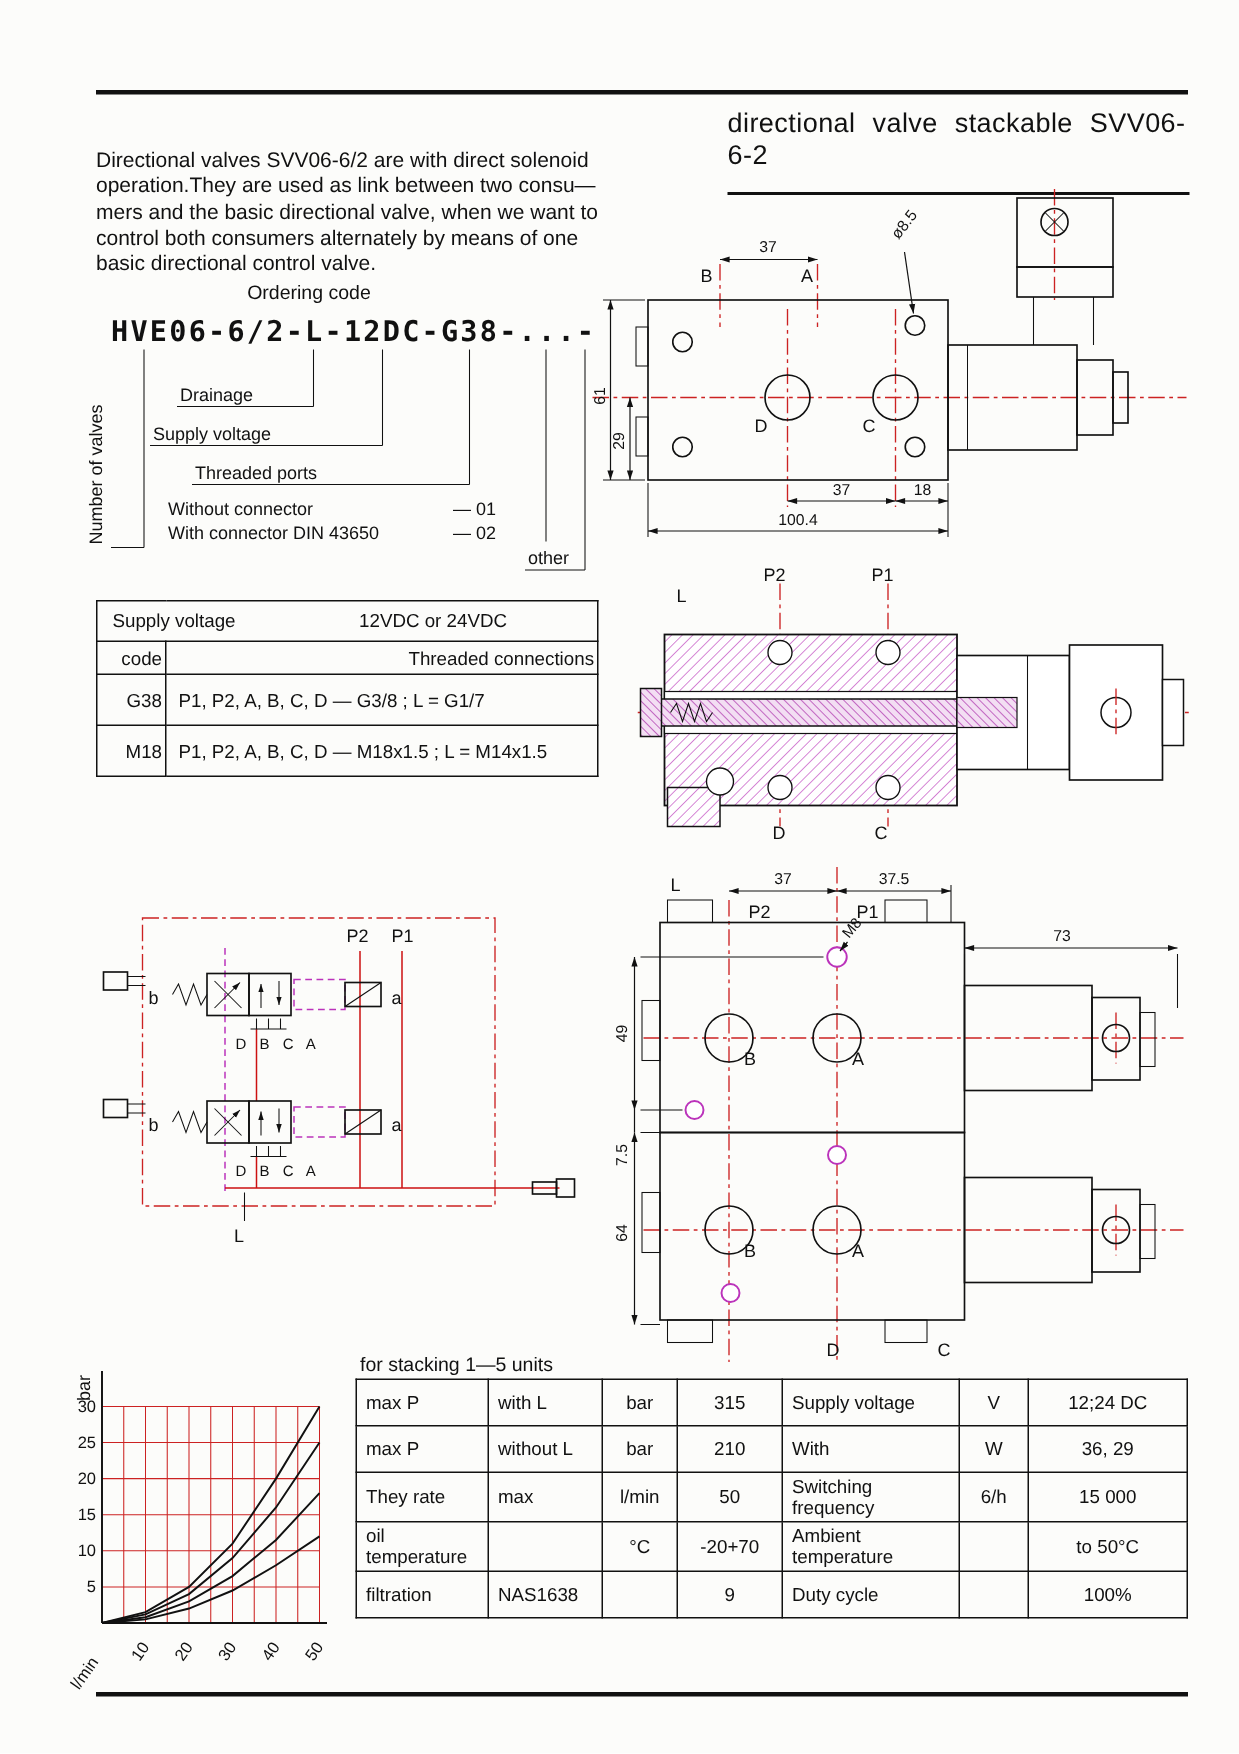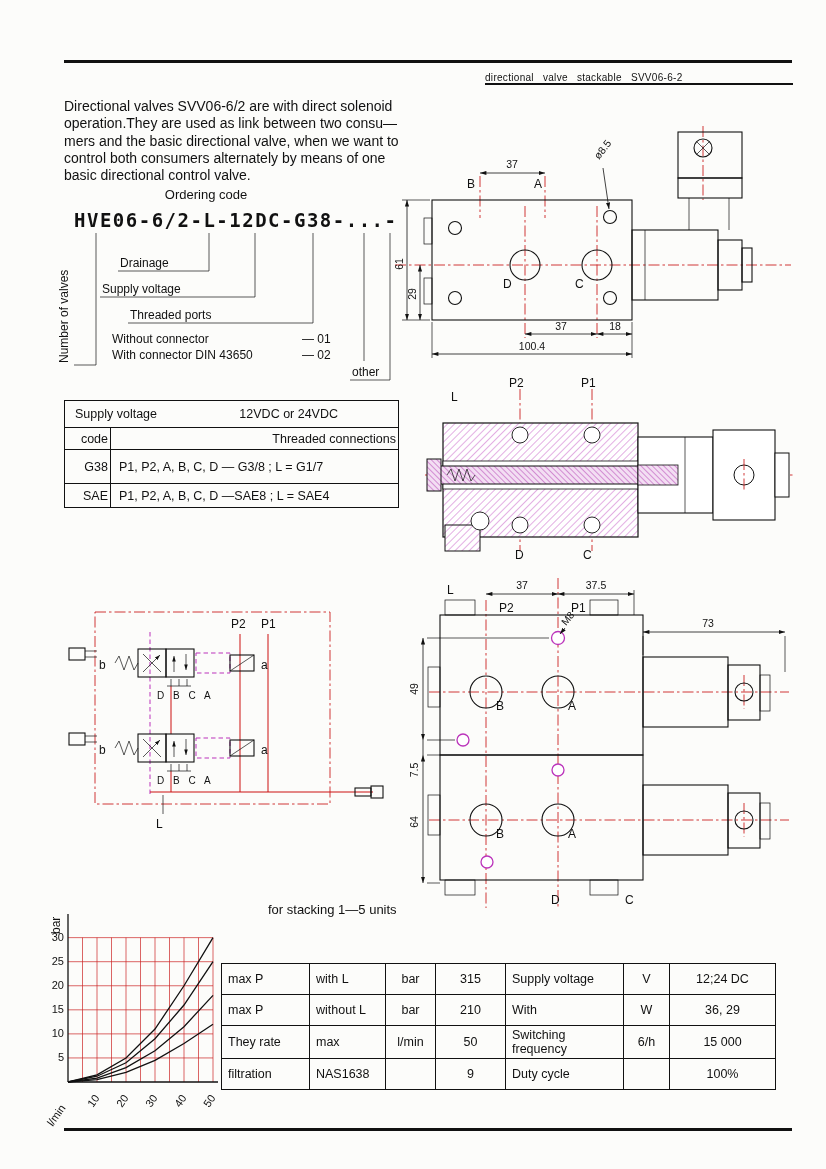--- a/index.html
+++ b/index.html
@@ -1,22 +1,22 @@
 <!DOCTYPE html>
 <html><head>
 <meta charset="utf-8">
 <style>
   * { margin:0; padding:0; box-sizing:border-box; }
   html,body { background:#ffffff; }
   .page { position:relative; width:826px; height:1169px; background:#fcfcfa;
           font-family:"Liberation Sans", sans-serif; color:#111; overflow:hidden; }
   .abs { position:absolute; }
   .rule { background:#111; }
-  .title { font-size:10px; letter-spacing:.3px; word-spacing:6px;
-           border-bottom:2px solid #111; padding-bottom:0; width:308px; }
+  .title { font-size:18px; letter-spacing:.3px; word-spacing:6px;
+           border-bottom:2px solid #111; padding-bottom:14px; width:308px; }
   .intro { font-size:14px; line-height:1.24; width:340px; }
 
   svg text { font-family:"Liberation Sans", sans-serif; fill:#111; }
   .code-text { font-family:"DejaVu Sans Mono", monospace; font-weight:bold; }
   .blk   { stroke:#111; fill:none; stroke-width:1.1; }
   .blkth { stroke:#111; fill:none; stroke-width:0.7; }
   .dim   { stroke:#111; fill:none; stroke-width:0.8; }
   .dimtxt{ font-size:10.5px; }
   .lbl   { font-size:12px; }
   .lblsm { font-size:10px; }
@@ -219,23 +219,23 @@
       </td>
         </tr>
       <tr style="height:22px">
         <td class="ctr">code</td>
         <td class="ctr">Threaded connections</td>
       </tr>
       <tr style="height:34px">
         <td class="ctr">G38</td>
         <td class="desc">P1, P2, A, B, C, D — G3/8 ; L = G1/7</td>
       </tr>
-      <tr style="height:24px">
-        <td class="ctr">SAE</td>
-        <td class="desc">P1, P2, A, B, C, D —SAE8 ; L = SAE4</td>
+      <tr style="height:34px">
+        <td class="ctr">M18</td>
+        <td class="desc">P1, P2, A, B, C, D — M18x1.5 ; L = M14x1.5</td>
       </tr>
     </tbody>
   </table>
 
   <svg class="abs" style="left:55px;top:592px;" width="340" height="275" viewBox="0 0 340 275">
     <rect x="40" y="20" width="235" height="192" class="red"></rect>
     <g>
       <line class="redsolid" x1="185" y1="42" x2="185" y2="200"></line>
       <line class="redsolid" x1="213" y1="42" x2="213" y2="200"></line>
       <line class="magdash" x1="95" y1="40" x2="95" y2="205"></line>
@@ -422,22 +422,22 @@
     <g id="chart-curves">
         <polyline points="28,184 57,176.78125 86,159.9375 115,131.0625 144,87.75 173,39.625" fill="none" stroke="#111111" stroke-width="1.3"></polyline>
         <polyline points="28,184 57,178.225 86,164.75 115,140.6875 144,107 173,63.6875" fill="none" stroke="#111111" stroke-width="1.3"></polyline>
         <polyline points="28,184 57,180.15 86,169.5625 115,152.71875 144,128.65625 173,97.375" fill="none" stroke="#111111" stroke-width="1.3"></polyline>
         <polyline points="28,184 57,181.59375 86,174.375 115,162.34375 144,145.5 173,126.25" fill="none" stroke="#111111" stroke-width="1.3"></polyline>
       </g>
     <text transform="rotate(-90 20 36)" x="20" y="36" font-size="12">bar</text>
     <text transform="rotate(-55 26 210)" x="26" y="210" text-anchor="end" font-size="11">l/min</text>
   </svg>
 
-  <div class="abs spec-title" style="left:240px;top:902px;margin-left:28px;">for stacking 1—5 units</div>
-  <table class="abs specs" style="left:221px;top:919px;margin-top:44px;">
+  <div class="abs spec-title" style="left:240px;top:902px;">for stacking 1—5 units</div>
+  <table class="abs specs" style="left:237px;top:919px;">
     <colgroup>
       <col style="width:88px">
         <col style="width:76px">
         <col style="width:50px">
       <col style="width:70px">
         <col style="width:118px">
         <col style="width:46px">
       <col style="width:106px">
     </colgroup>
     <tbody>
@@ -462,20 +462,29 @@
         <tr>
           <td>They rate</td>
           <td>max</td>
           <td>l/min</td>
           <td>50</td>
           <td>Switching frequency</td>
           <td>6/h</td>
           <td>15 000</td>
         </tr>
         <tr>
+          <td>oil temperature</td>
+          <td></td>
+          <td>°C</td>
+          <td>-20+70</td>
+          <td>Ambient temperature</td>
+          <td></td>
+          <td>to 50°C</td>
+        </tr>
+        <tr>
           <td>filtration</td>
           <td>NAS1638</td>
           <td></td>
           <td>9</td>
           <td>Duty cycle</td>
           <td></td>
           <td>100%</td>
         </tr>
       </tbody>
   </table>

